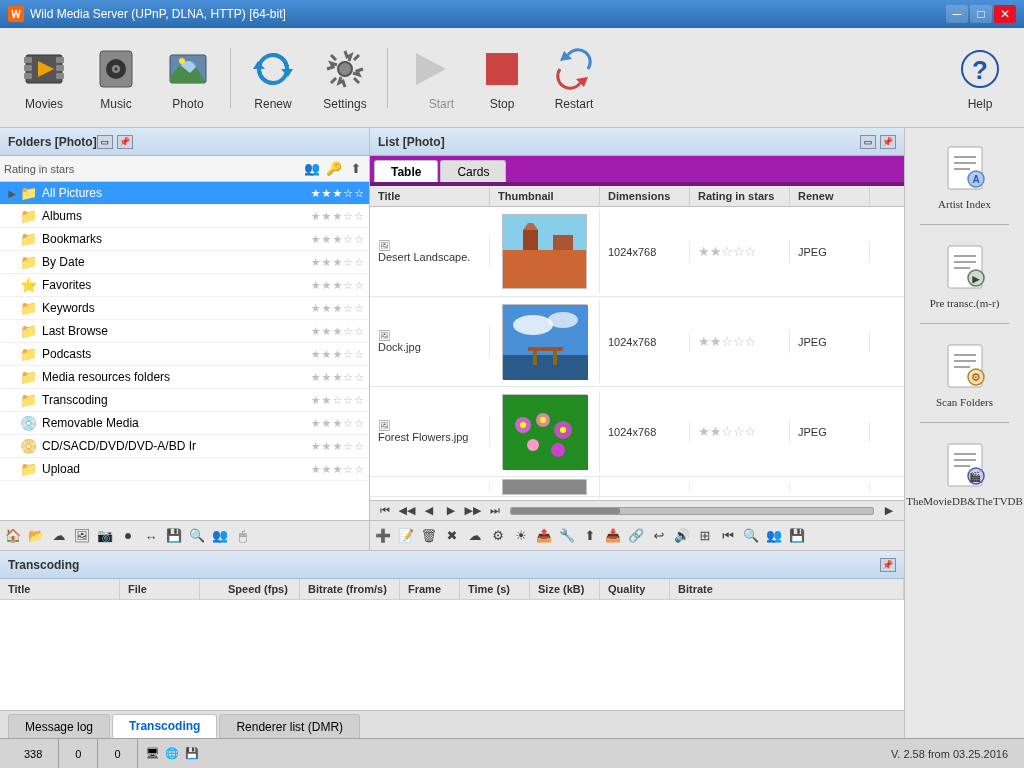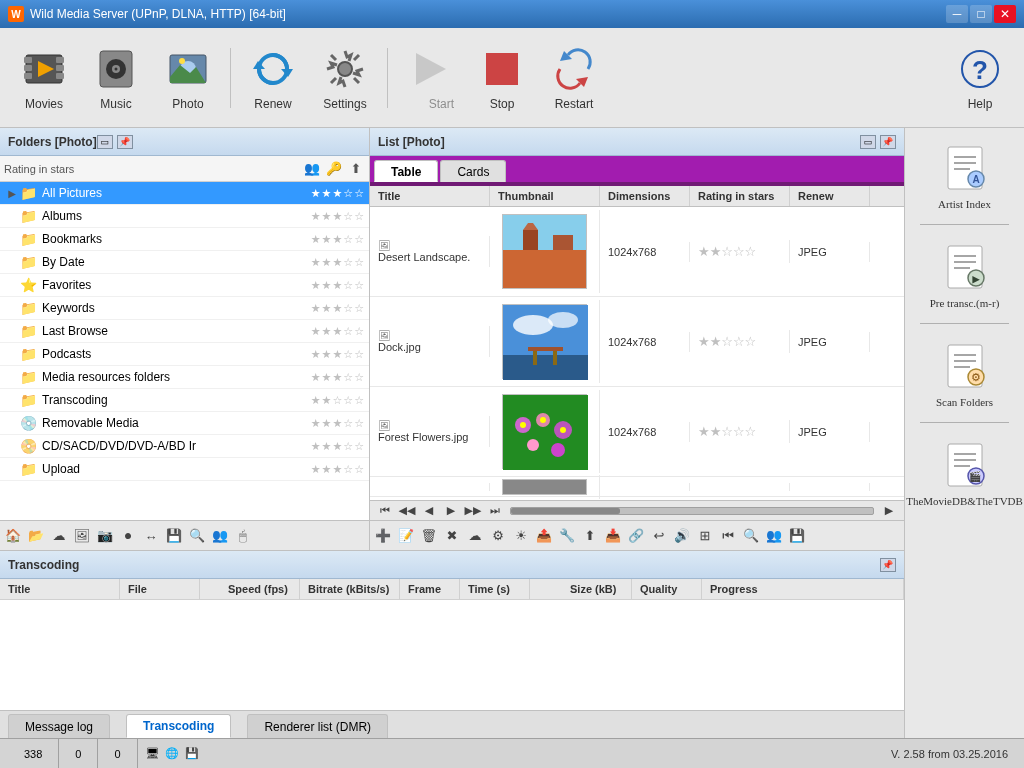--- a/index.html
+++ b/index.html
@@ -98,21 +98,21 @@
     .trans-th { padding: 4px 8px; font-size: 11px; font-weight: bold; color: #333; border-right: 1px solid #d0d0d0; }
 
     
     .status-bar { display: flex; align-items: center; background: #d4d4d4; border-top: 1px solid #a0a0a0; height: 30px; padding: 0 8px; font-size: 11px; gap: 0; }
     .status-segment { padding: 0 16px; border-right: 1px solid #a0a0a0; display: flex; align-items: center; height: 100%; }
     .status-icons { display: flex; align-items: center; gap: 6px; padding: 0 8px; }
     .status-version { margin-left: auto; font-size: 11px; color: #333; padding-right: 8px; }
 
     
     .bottom-tabs { display: flex; background: #e0e0e0; border-top: 1px solid #c0c0c0; height: 28px; align-items: flex-end; padding: 0 8px; }
-    .bottom-tab { padding: 4px 16px; border: 1px solid #c0c0c0; border-bottom: none; background: #d0d0d0; cursor: pointer; font-size: 12px; border-radius: 3px 3px 0 0; margin-right: 16px; height: 24px; display: flex; align-items: center; }
+    .bottom-tab { padding: 4px 16px; border: 1px solid #c0c0c0; border-bottom: none; background: #d0d0d0; cursor: pointer; font-size: 12px; border-radius: 3px 3px 0 0; margin-right: 2px; height: 24px; display: flex; align-items: center; }
     .bottom-tab.active { background: #fff; color: #0066cc; border-bottom: 1px solid #fff; font-weight: bold; }
 
     
     svg { display: block; }
 
     
     ::-webkit-scrollbar { width: 12px; height: 12px; }
     ::-webkit-scrollbar-track { background: #f0f0f0; }
     ::-webkit-scrollbar-thumb { background: #b0b0b0; border: 2px solid #f0f0f0; }
 
@@ -548,26 +548,26 @@
       <div class="transcoding-panel">
         <div class="trans-header">
           <span class="panel-title">Transcoding</span>
           <div class="panel-btn">📌</div>
         </div>
         <div class="trans-table">
           <div class="trans-header-row">
             <div class="trans-th" style="width:120px;">Title</div>
             <div class="trans-th" style="width:80px;">File</div>
             <div class="trans-th" style="width:80px;margin-left:20px;">Speed (fps)</div>
-            <div class="trans-th" style="width:100px;">Bitrate (kBits/s)</div>
+            <div class="trans-th" style="width:100px;">Bitrate (from/s)</div>
             <div class="trans-th" style="width:60px;">Frame</div>
             <div class="trans-th" style="width:70px;">Time (s)</div>
-            <div class="trans-th" style="width:70px;margin-left:32px;">Size (kB)</div>
+            <div class="trans-th" style="width:70px;">Size (kB)</div>
             <div class="trans-th" style="width:70px;">Quality</div>
-            <div class="trans-th" style="flex:1;">Progress</div>
+            <div class="trans-th" style="flex:1;">Bitrate</div>
           </div>
         </div>
       </div>
 
       <div class="bottom-tabs">
         <div class="bottom-tab">Message log</div>
         <div class="bottom-tab active">Transcoding</div>
         <div class="bottom-tab">Renderer list (DMR)</div>
       </div>
     </div>

